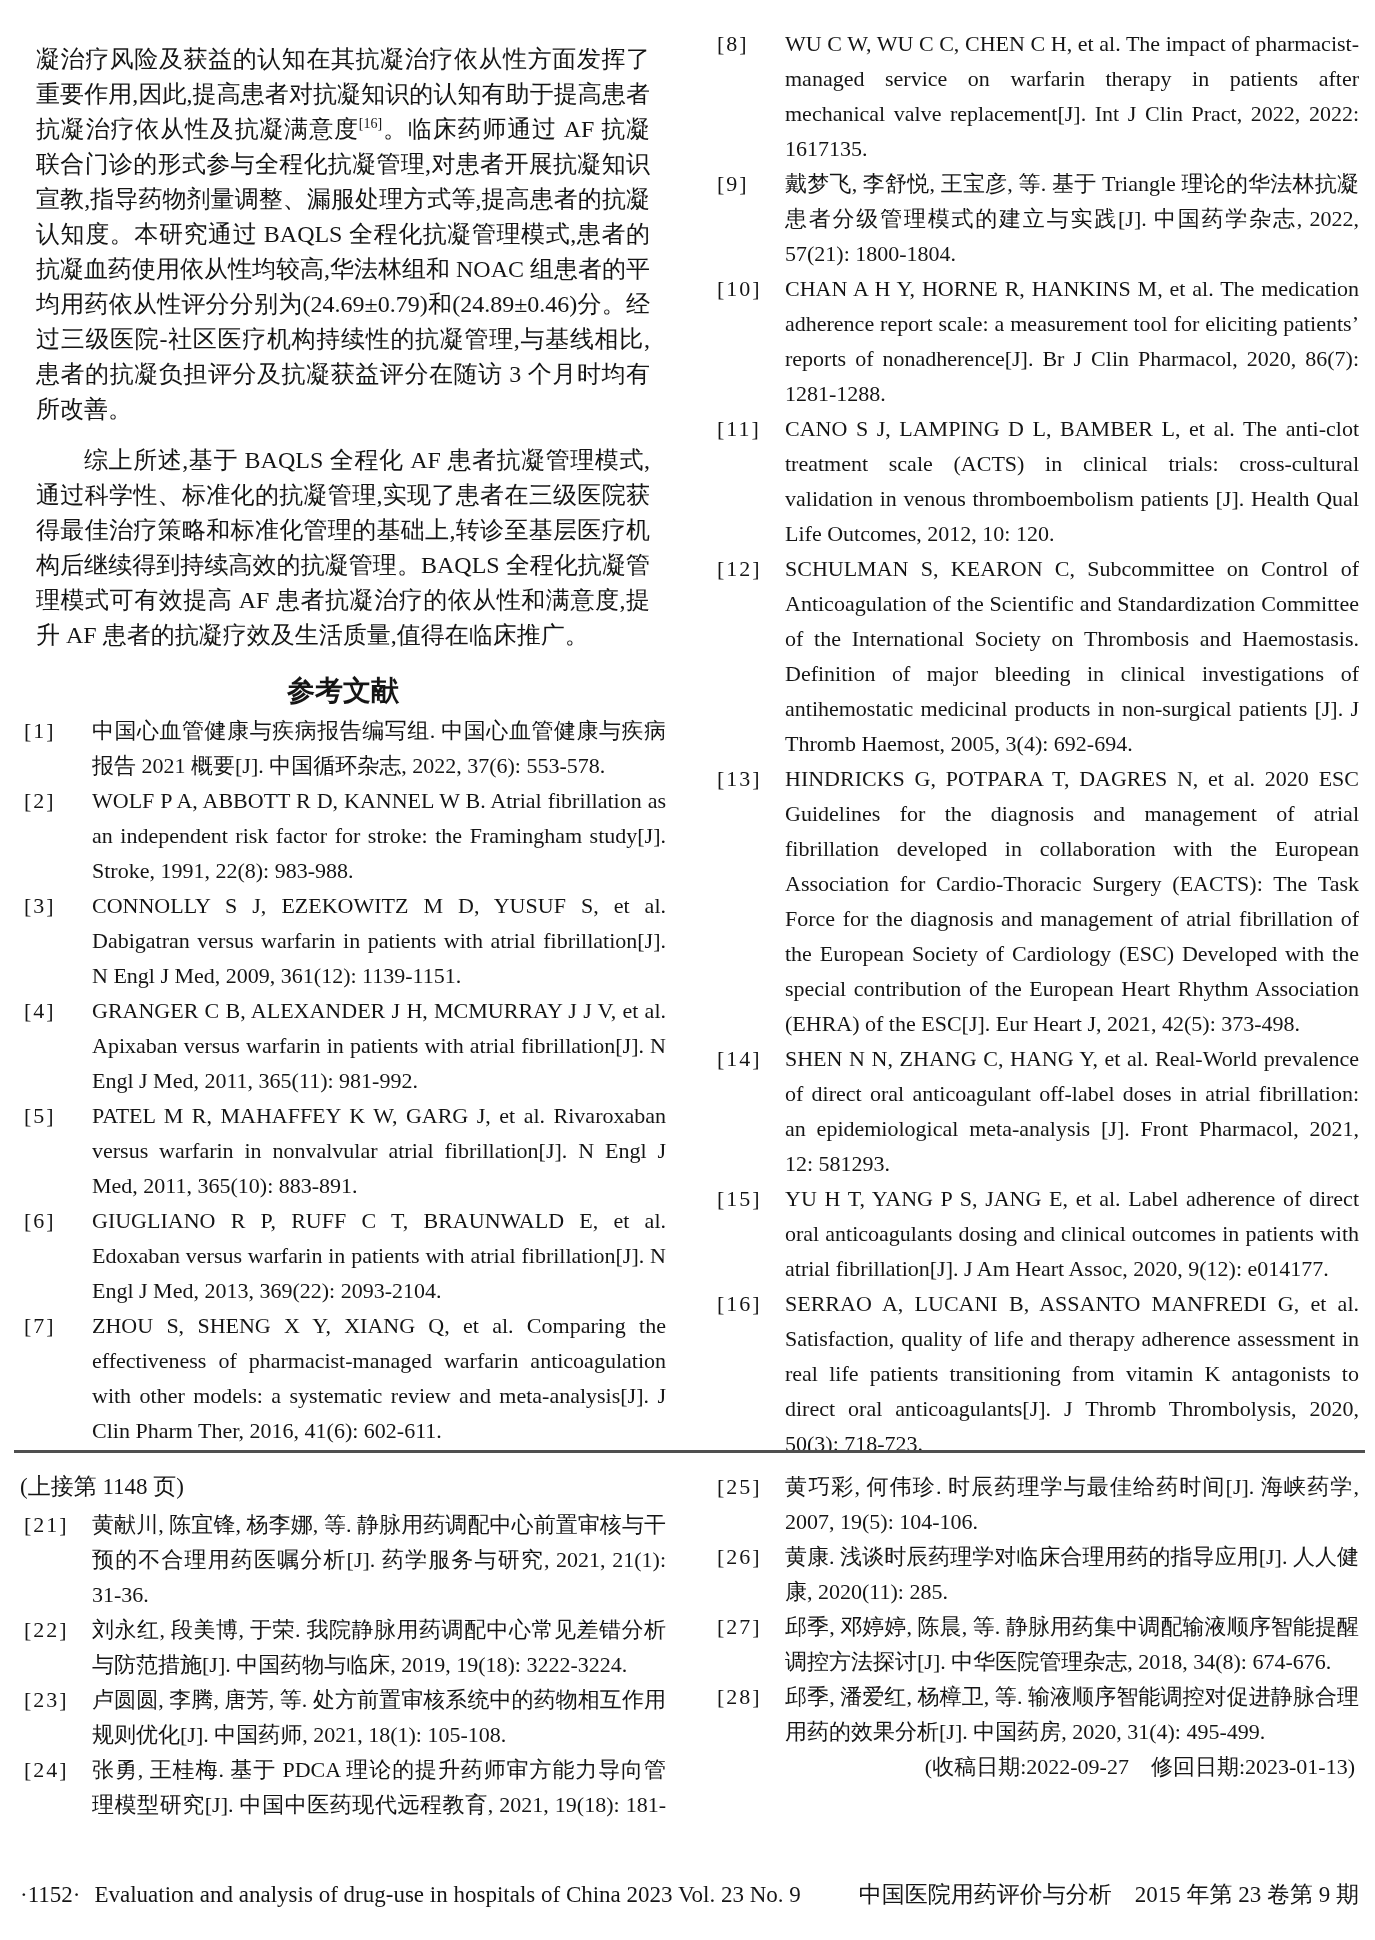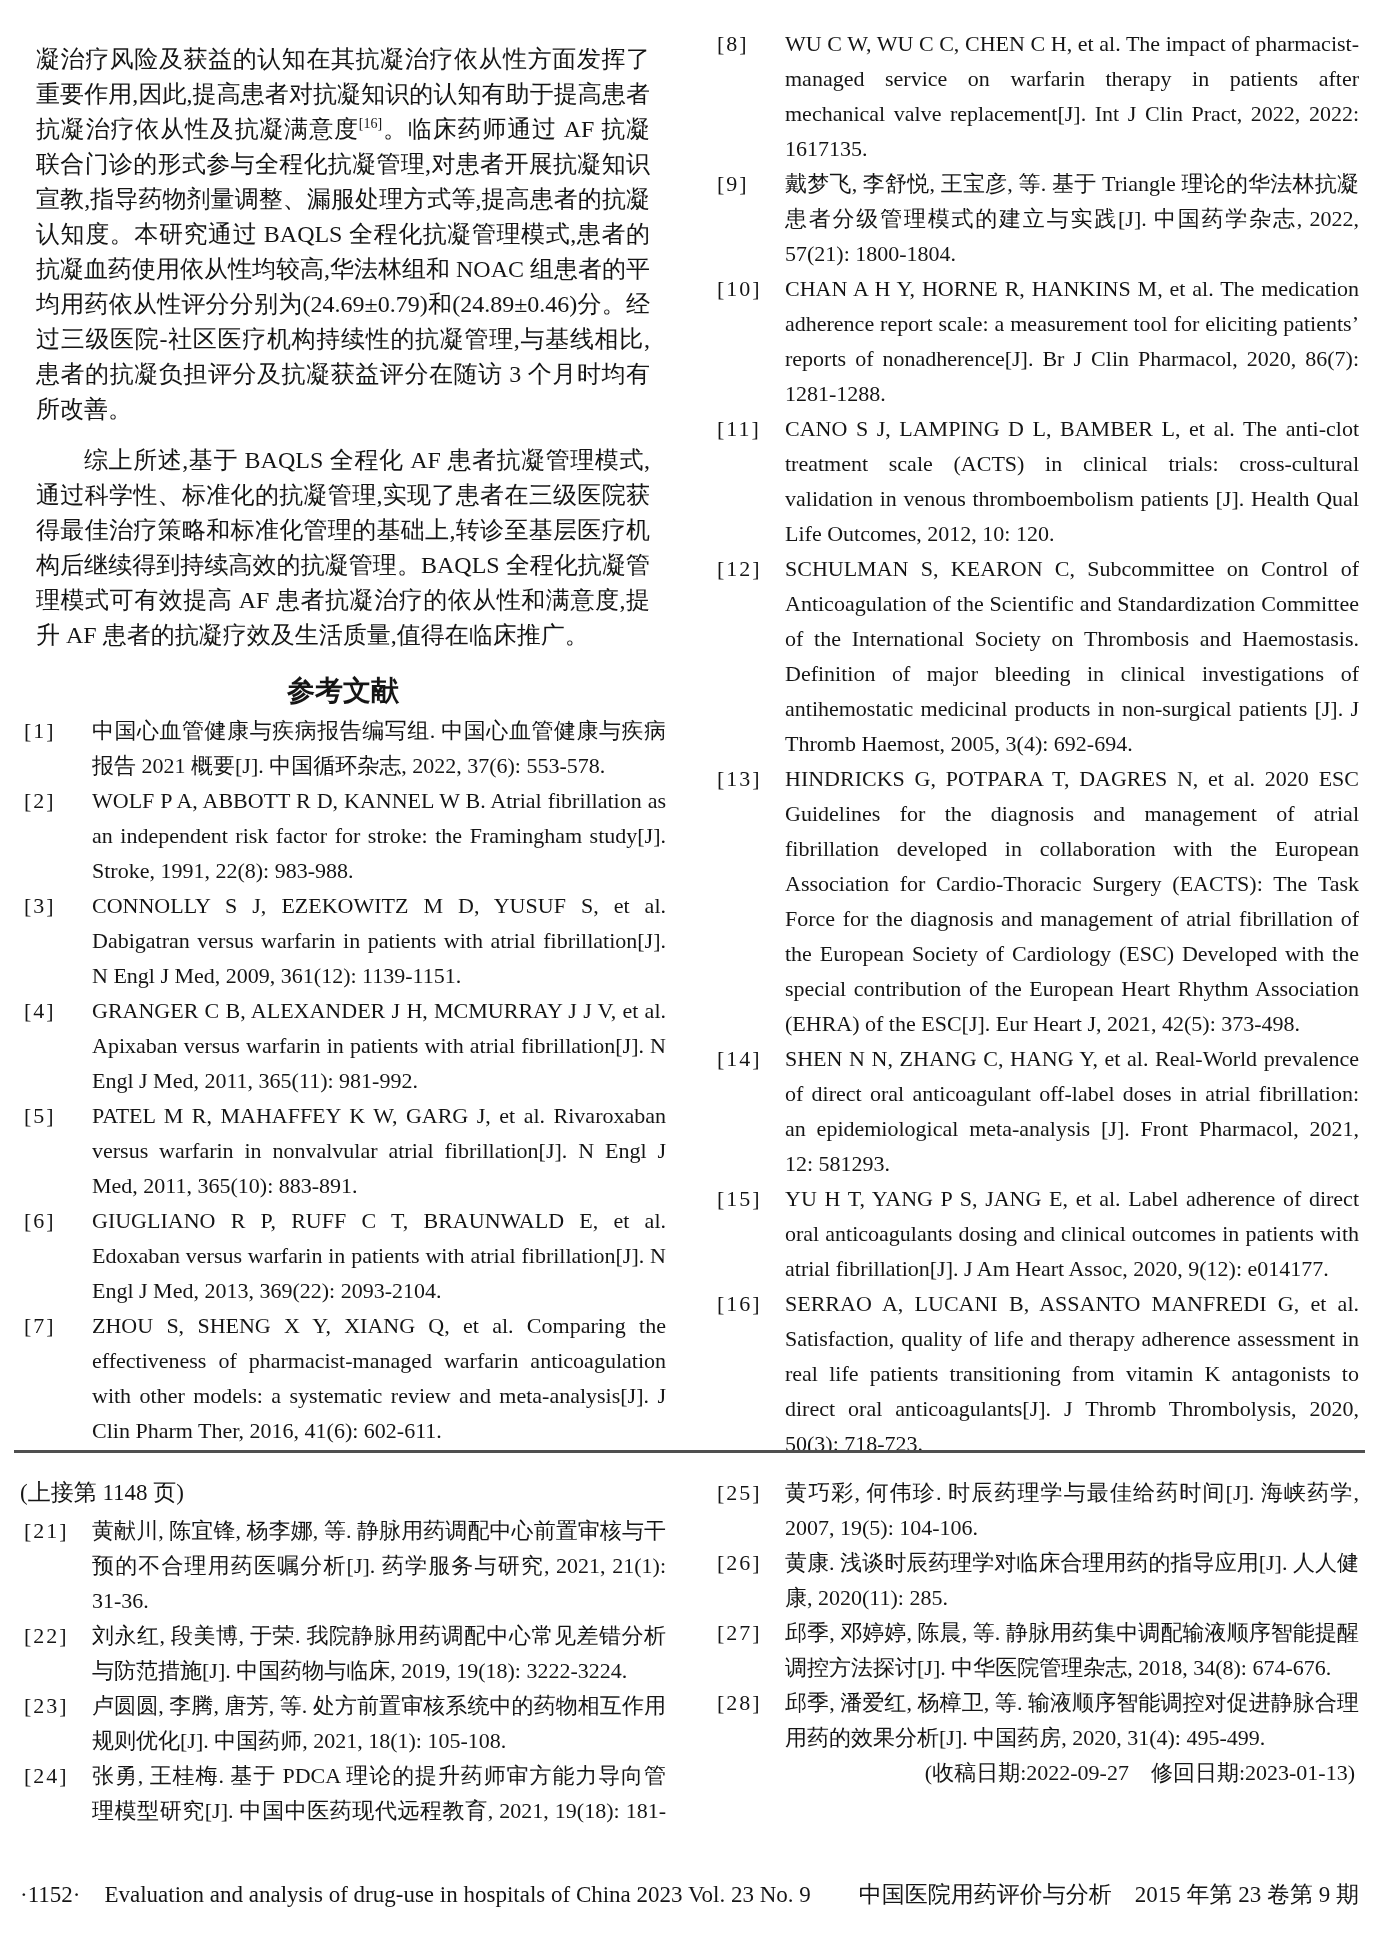--- a/index.html
+++ b/index.html
@@ -24,21 +24,21 @@
   .cols {
     display: flex;
     gap: 47px;
   }
   .col {
     flex: 0 0 646px;
     width: 646px;
   }
   .sect-top  { height: 1424px; overflow: hidden; }
   .divider   { height: 3px; background: #4f4f4f; margin: 0 -6px; }
-  .sect-bottom { margin-top: 22px; height: 356px; overflow: hidden; }
+  .sect-bottom { margin-top: 16px; height: 356px; overflow: hidden; }
 
   .body-par {
     font-size: 24px;
     line-height: 35px;
     text-align: justify;
     margin: 16px;
   }
   .body-par.indent { text-indent: 2em; }
   .body-par sup {
     font-size: 14px;
@@ -90,21 +90,21 @@
     left: 20px;
     right: 16px;
     top: 1880px;
     display: flex;
     justify-content: space-between;
     align-items: baseline;
     font-size: 23px;
     line-height: 30px;
     white-space: nowrap;
   }
-  .footer .pgnum { margin-right: 24px; }
+  .footer .pgnum { margin-right: 14px; }
 </style>
 </head>
 <body>
 
 <div class="page">
 
   <div class="sect-top">
     <div class="cols">
 
       <div class="col">

